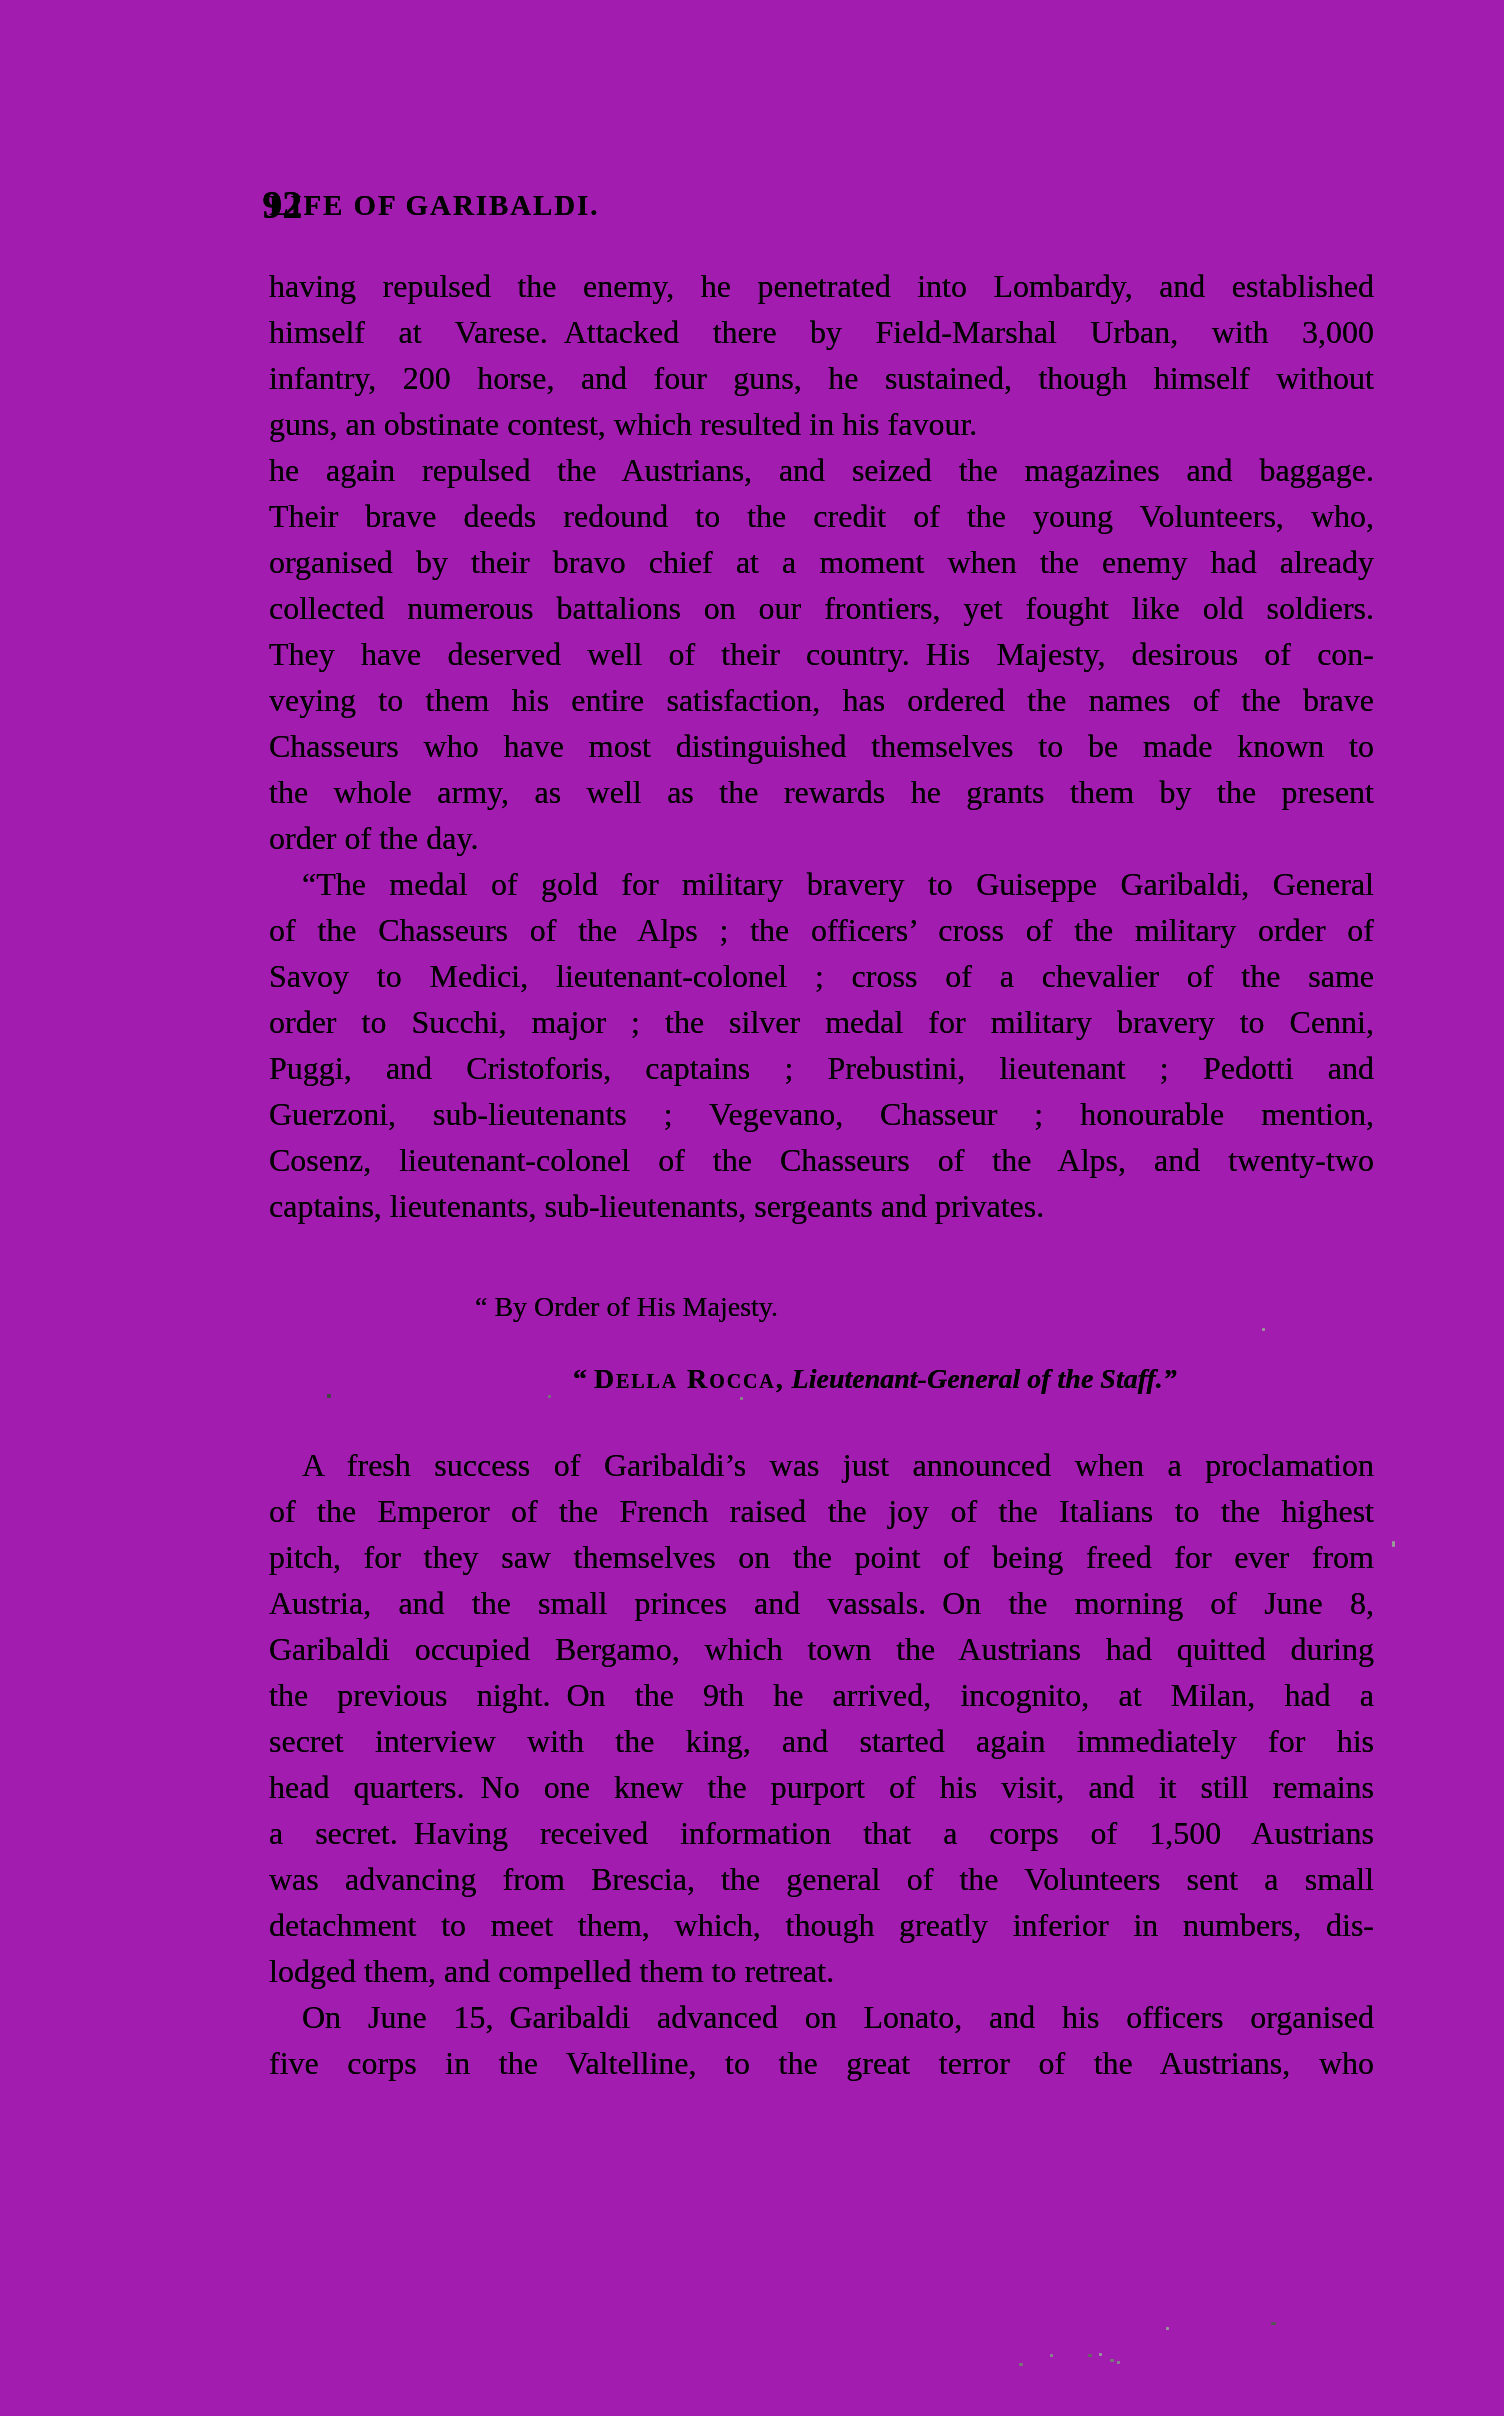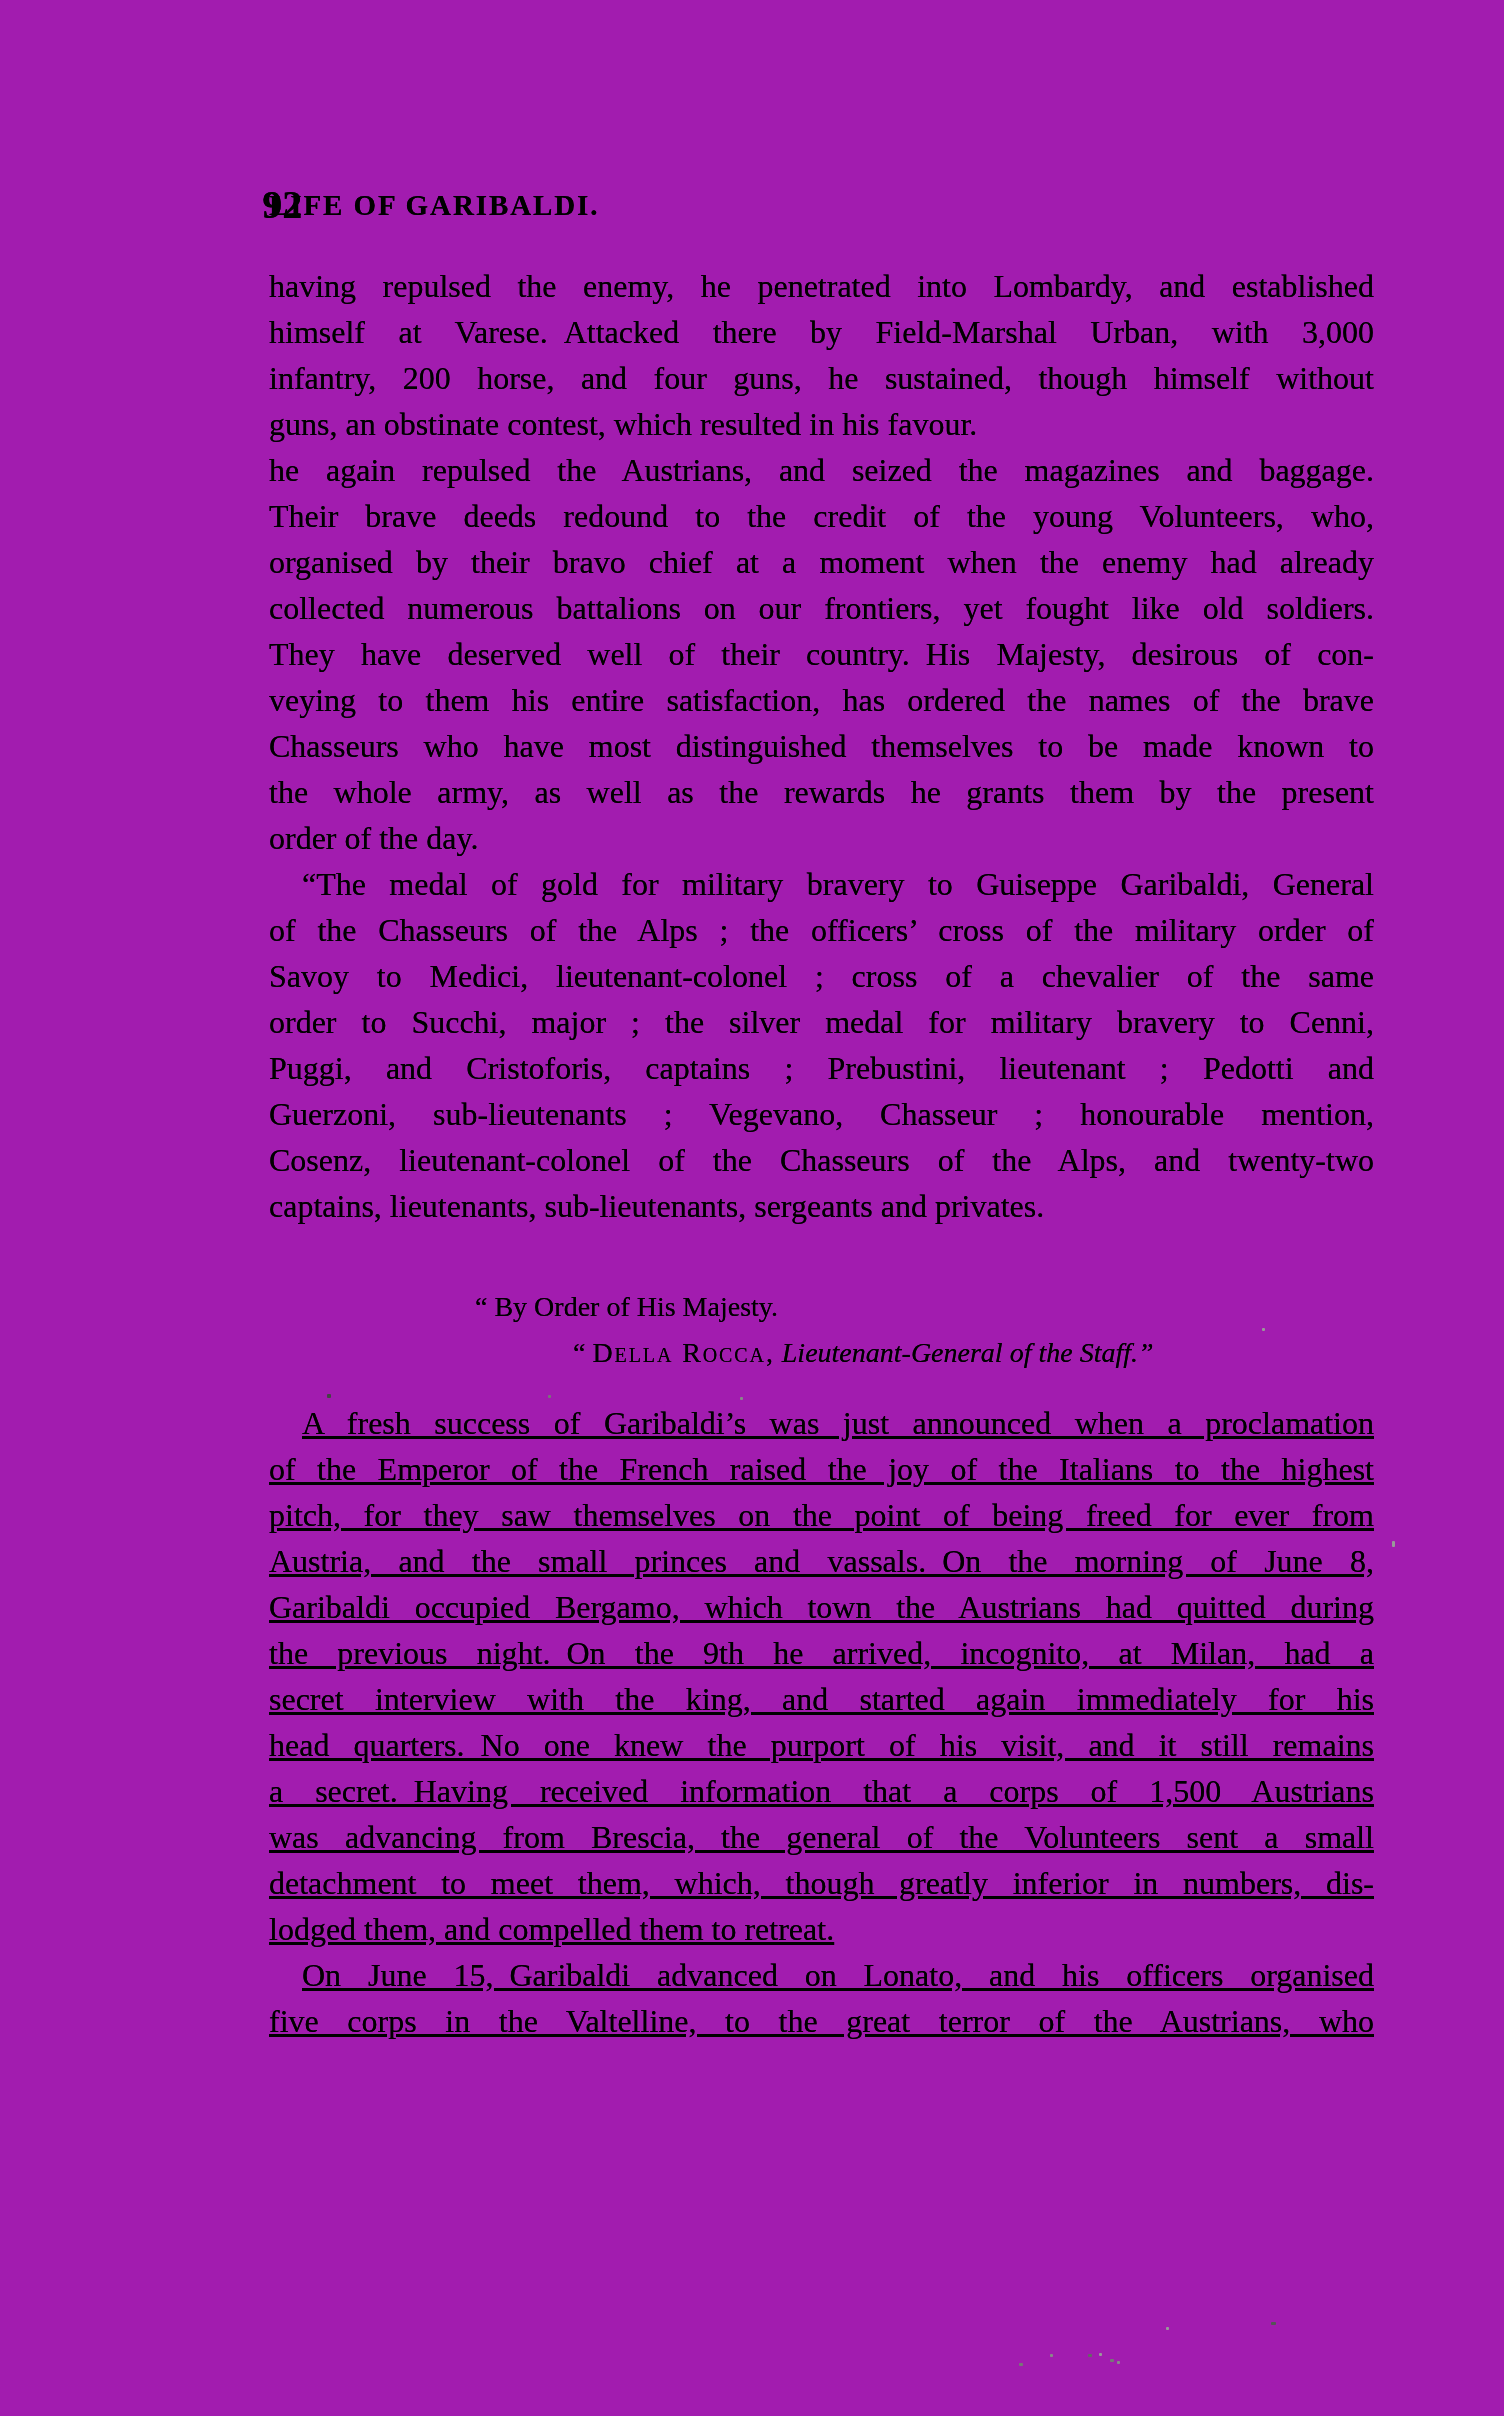--- a/index.html
+++ b/index.html
@@ -38,25 +38,25 @@
   }
   .line.indent { text-indent:33px; }
   .line.last { text-align-last:left; }
 
   
   .quoteline {
     height:46px; line-height:46px; font-size:28px;
     text-align:left; text-align-last:left; white-space:nowrap;
   }
   .q1 { margin-top:55px; padding-left:206px; }
-  .q2 { padding-left:304px; }
+  .q2 { margin-top:26px; padding-left:304px;font-weight:bold; }
   .sc { font-variant:small-caps; letter-spacing:1.9px; }
   .it { font-style:italic; }
 
-  .body2 { margin-top:24px;text-decoration:underline; }
+  .body2 { margin-top:40px; }
 
   
   .dot { position:absolute; border-radius:1px; }
 </style>
 </head>
 <body>
 
 <div class="page scan-ink">
 
   <div class="header">

